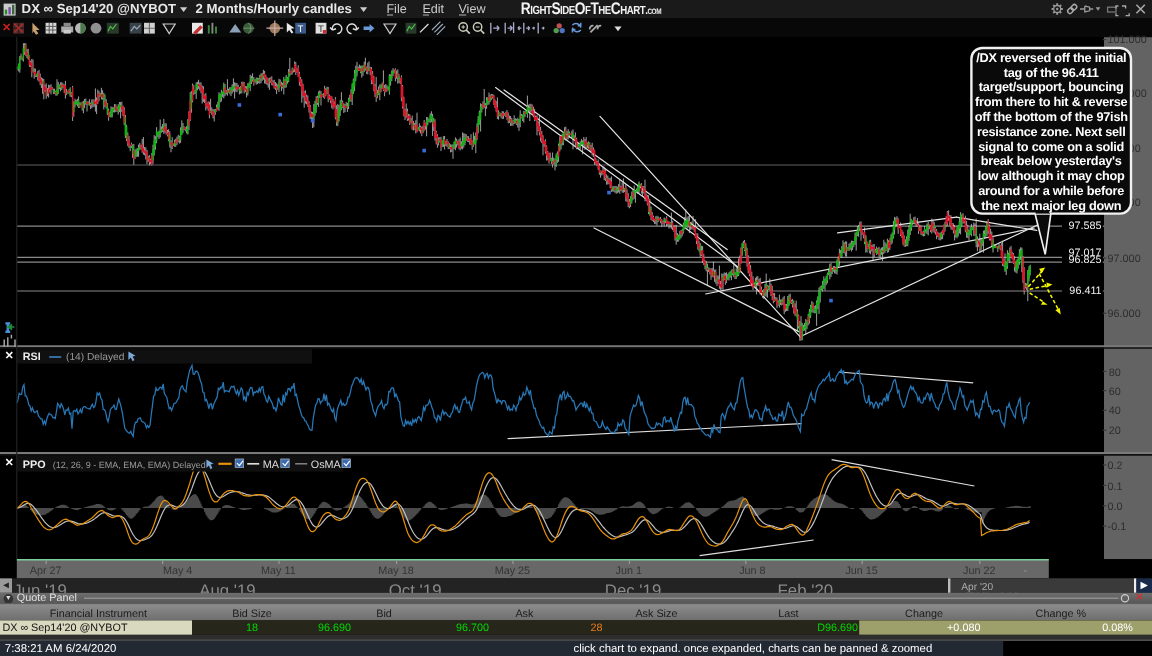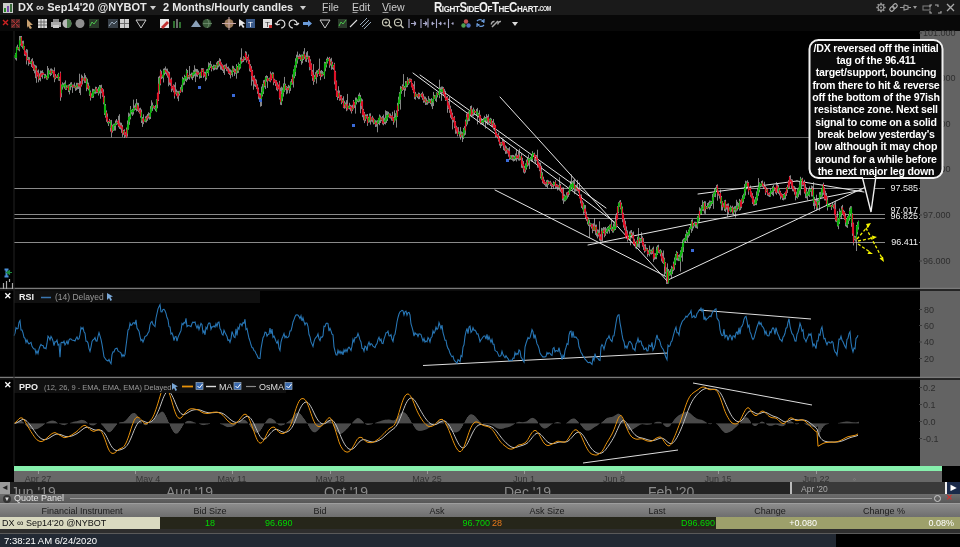--- a/index.html
+++ b/index.html
@@ -1,16 +1,16 @@
 <!DOCTYPE html>
 <html><head><meta charset="utf-8"><style>
 *{margin:0;padding:0;box-sizing:border-box}
 html,body{width:960px;height:547px;background:#000;overflow:hidden;font-family:"Liberation Sans",sans-serif}
 .abs{position:absolute}
-#datestrip{left:14px;top:466px;width:928px;height:16px;background:#686868;border-top:5px solid #86efac}
+#datestrip{left:14px;top:466px;width:860px;height:16px;background:#686868;border-top:1px solid #86efac}
 .dl{position:absolute;top:3px;width:60px;text-align:center;font-size:9px;color:#333}
 .dtick{position:absolute;top:0;width:1px;height:3px;background:#999}
 #slider{left:0;top:482px;width:960px;height:12px;background:#232323}
 .sl{position:absolute;top:2px;font-size:14px;color:#8a8a8a}
 #qhdr{left:0;top:494px;width:960px;height:9px;background:linear-gradient(#6e6e6e,#575757);color:#e2e2e2}
 #qcols{left:0;top:503px;width:960px;height:14px;background:linear-gradient(#8c8c8c,#6e6e6e);border-top:1px solid #9e9e9e}
 .qc{position:absolute;top:2px;font-size:9px;color:#1c1c1c;width:120px;text-align:center}
 #qrow{left:0;top:517px;width:960px;height:12px;background:#26261a;font-size:9px}
 .cell{position:absolute;top:0;height:12px;line-height:12px}
 #gap{left:0;top:529px;width:960px;height:5px;background:#2e2e2e;border-bottom:1px solid #5a5a5a}
@@ -264,21 +264,21 @@
     <div class="dtick" style="left:510px"></div>
     <div class="dtick" style="left:607px"></div>
     <div class="dtick" style="left:704px"></div>
     <div class="dtick" style="left:802px"></div>
     <div class="dl" style="left:-6px">Apr 27</div>
     <div class="dl" style="left:104px">May 4</div>
     <div class="dl" style="left:188px">May 11</div>
     <div class="dl" style="left:286px">May 18</div>
     <div class="dl" style="left:383px">May 25</div>
     <div class="dl" style="left:480px">Jun 1</div>
-    <div class="dl" style="left:570px">Jun 8</div>
+    <div class="dl" style="left:583px">Jun 8</div>
     <div class="dl" style="left:674px">Jun 15</div>
     <div class="dl" style="left:772px">Jun 22</div>
     <div style="position:absolute;left:839px;top:4px;width:8px;height:8px;color:#9a9a9a;font-size:8px">◦</div>
   </div>
 <div class="abs" id="slider">
  <div style="position:absolute;left:0;top:0;width:10px;height:12px;background:#9a9a9a;color:#222;font-size:8px;line-height:12px;text-align:center">◄</div>
  <div class="sl" style="left:11px">Jun '19</div>
     <div class="sl" style="left:166px">Aug '19</div>
     <div class="sl" style="left:324px">Oct '19</div>
     <div class="sl" style="left:504px">Dec '19</div>
@@ -303,21 +303,22 @@
  <div class="qc" style="left:377px">Ask</div>
  <div class="qc" style="left:487px">Ask Size</div>
  <div class="qc" style="left:597px">Last</div>
  <div class="qc" style="left:710px">Change</div>
  <div class="qc" style="left:824px">Change %</div>
 </div>
 <div class="abs" id="qrow">
  <div class="cell" style="left:0;width:160px;background:#d9d9c0;color:#111;padding-left:2px">DX ∞ Sep14'20 @NYBOT</div>
  <div class="cell" style="left:160px;width:100px;color:#00d800;text-align:center">18</div>
  <div class="cell" style="left:265px;width:115px;color:#00d800;">96.690</div>
- <div class="cell" style="left:380px;width:110px;color:#00d800;text-align:right">96.700</div>
+ <div class="cell" style="left:380px;width:110px;color:#00d800;text-align:left">96.700</div>
  <div class="cell" style="left:492px;width:20px;color:#e87a1a">28</div>
  <div class="cell" style="left:600px;width:115px;color:#00d800;text-align:right">D96.690</div>
  <div class="cell" style="left:716px;width:114px;background:#9da06b;color:#fff;text-align:right;padding-right:13px">+0.080</div>
- <div class="cell" style="left:830px;width:130px;background:#9da06b;color:#fff;text-align:right;padding-right:6px">0.08%</div>
+ <div class="cell" style="left:830px;width:130px;background:#9da06b;color:#fff;text-align:right;padding-right:16px">0.08%</div>
 </div>
 <div class="abs" id="gap"></div>
 <div class="abs" id="status">
  <div style="position:absolute;left:4px">7:38:21 AM 6/24/2020</div>
+ <div style="position:absolute;left:478px">click chart to expand. once expanded, charts can be panned &amp; zoomed</div>
 </div>
 </body></html>

